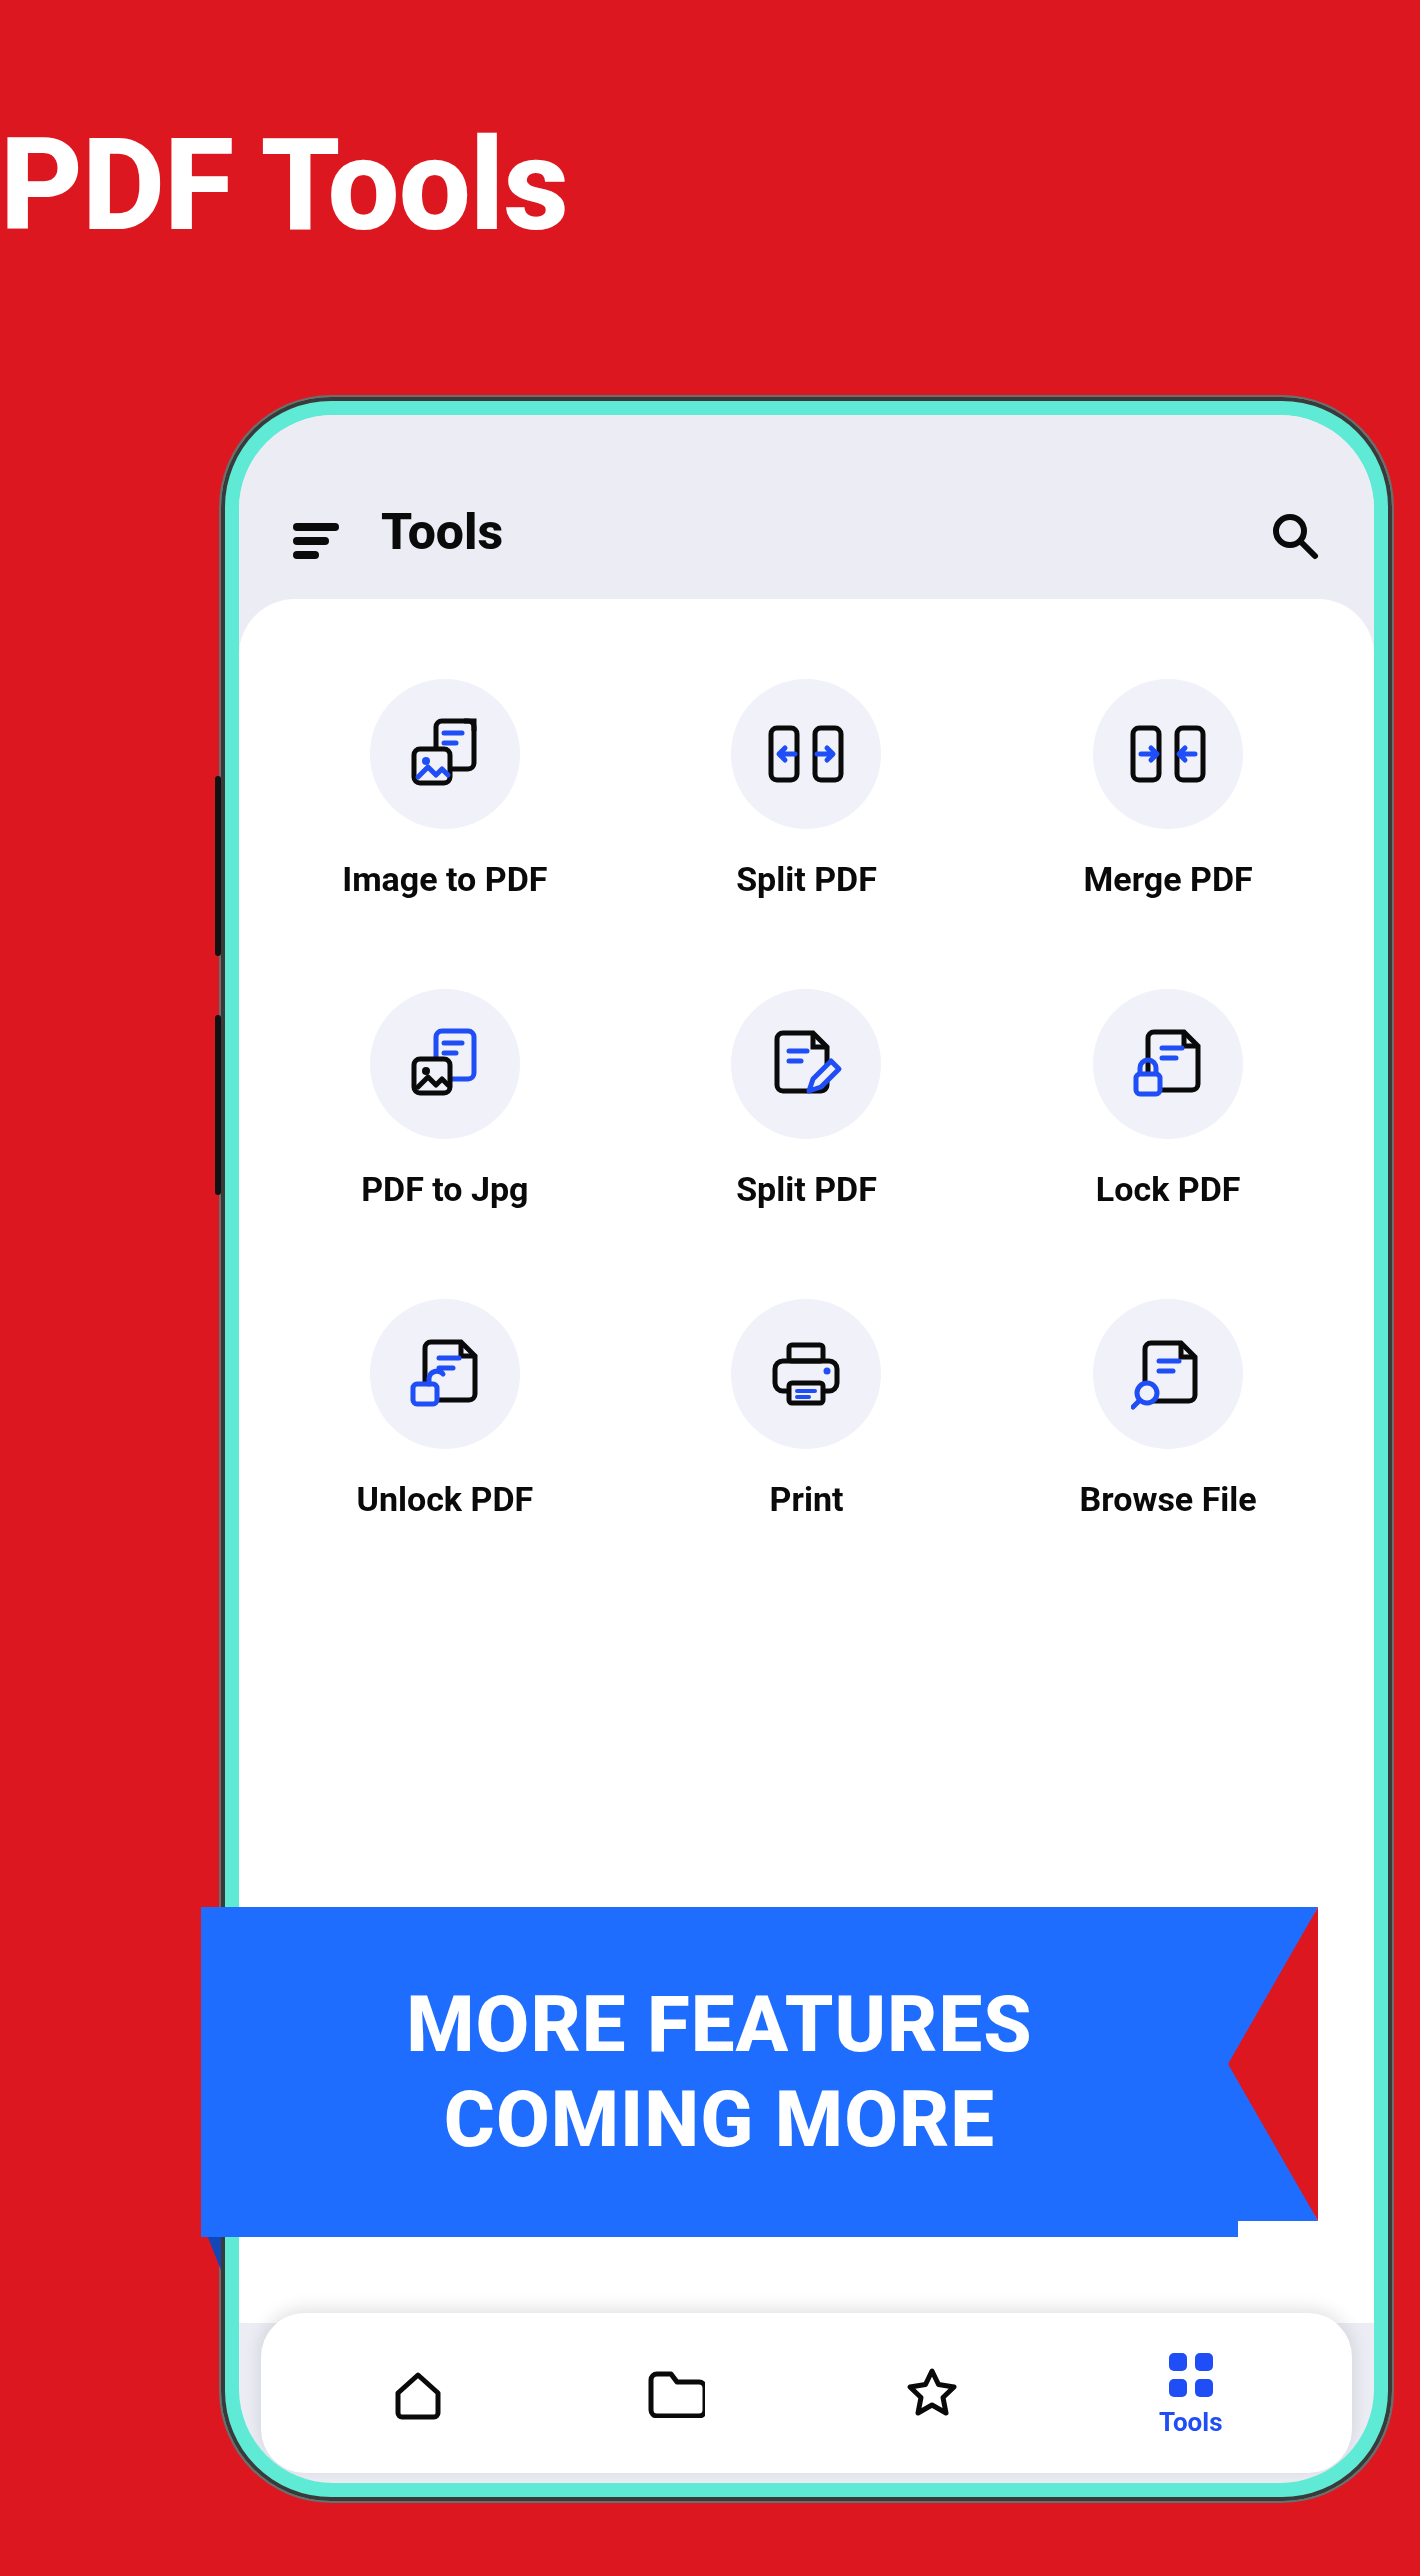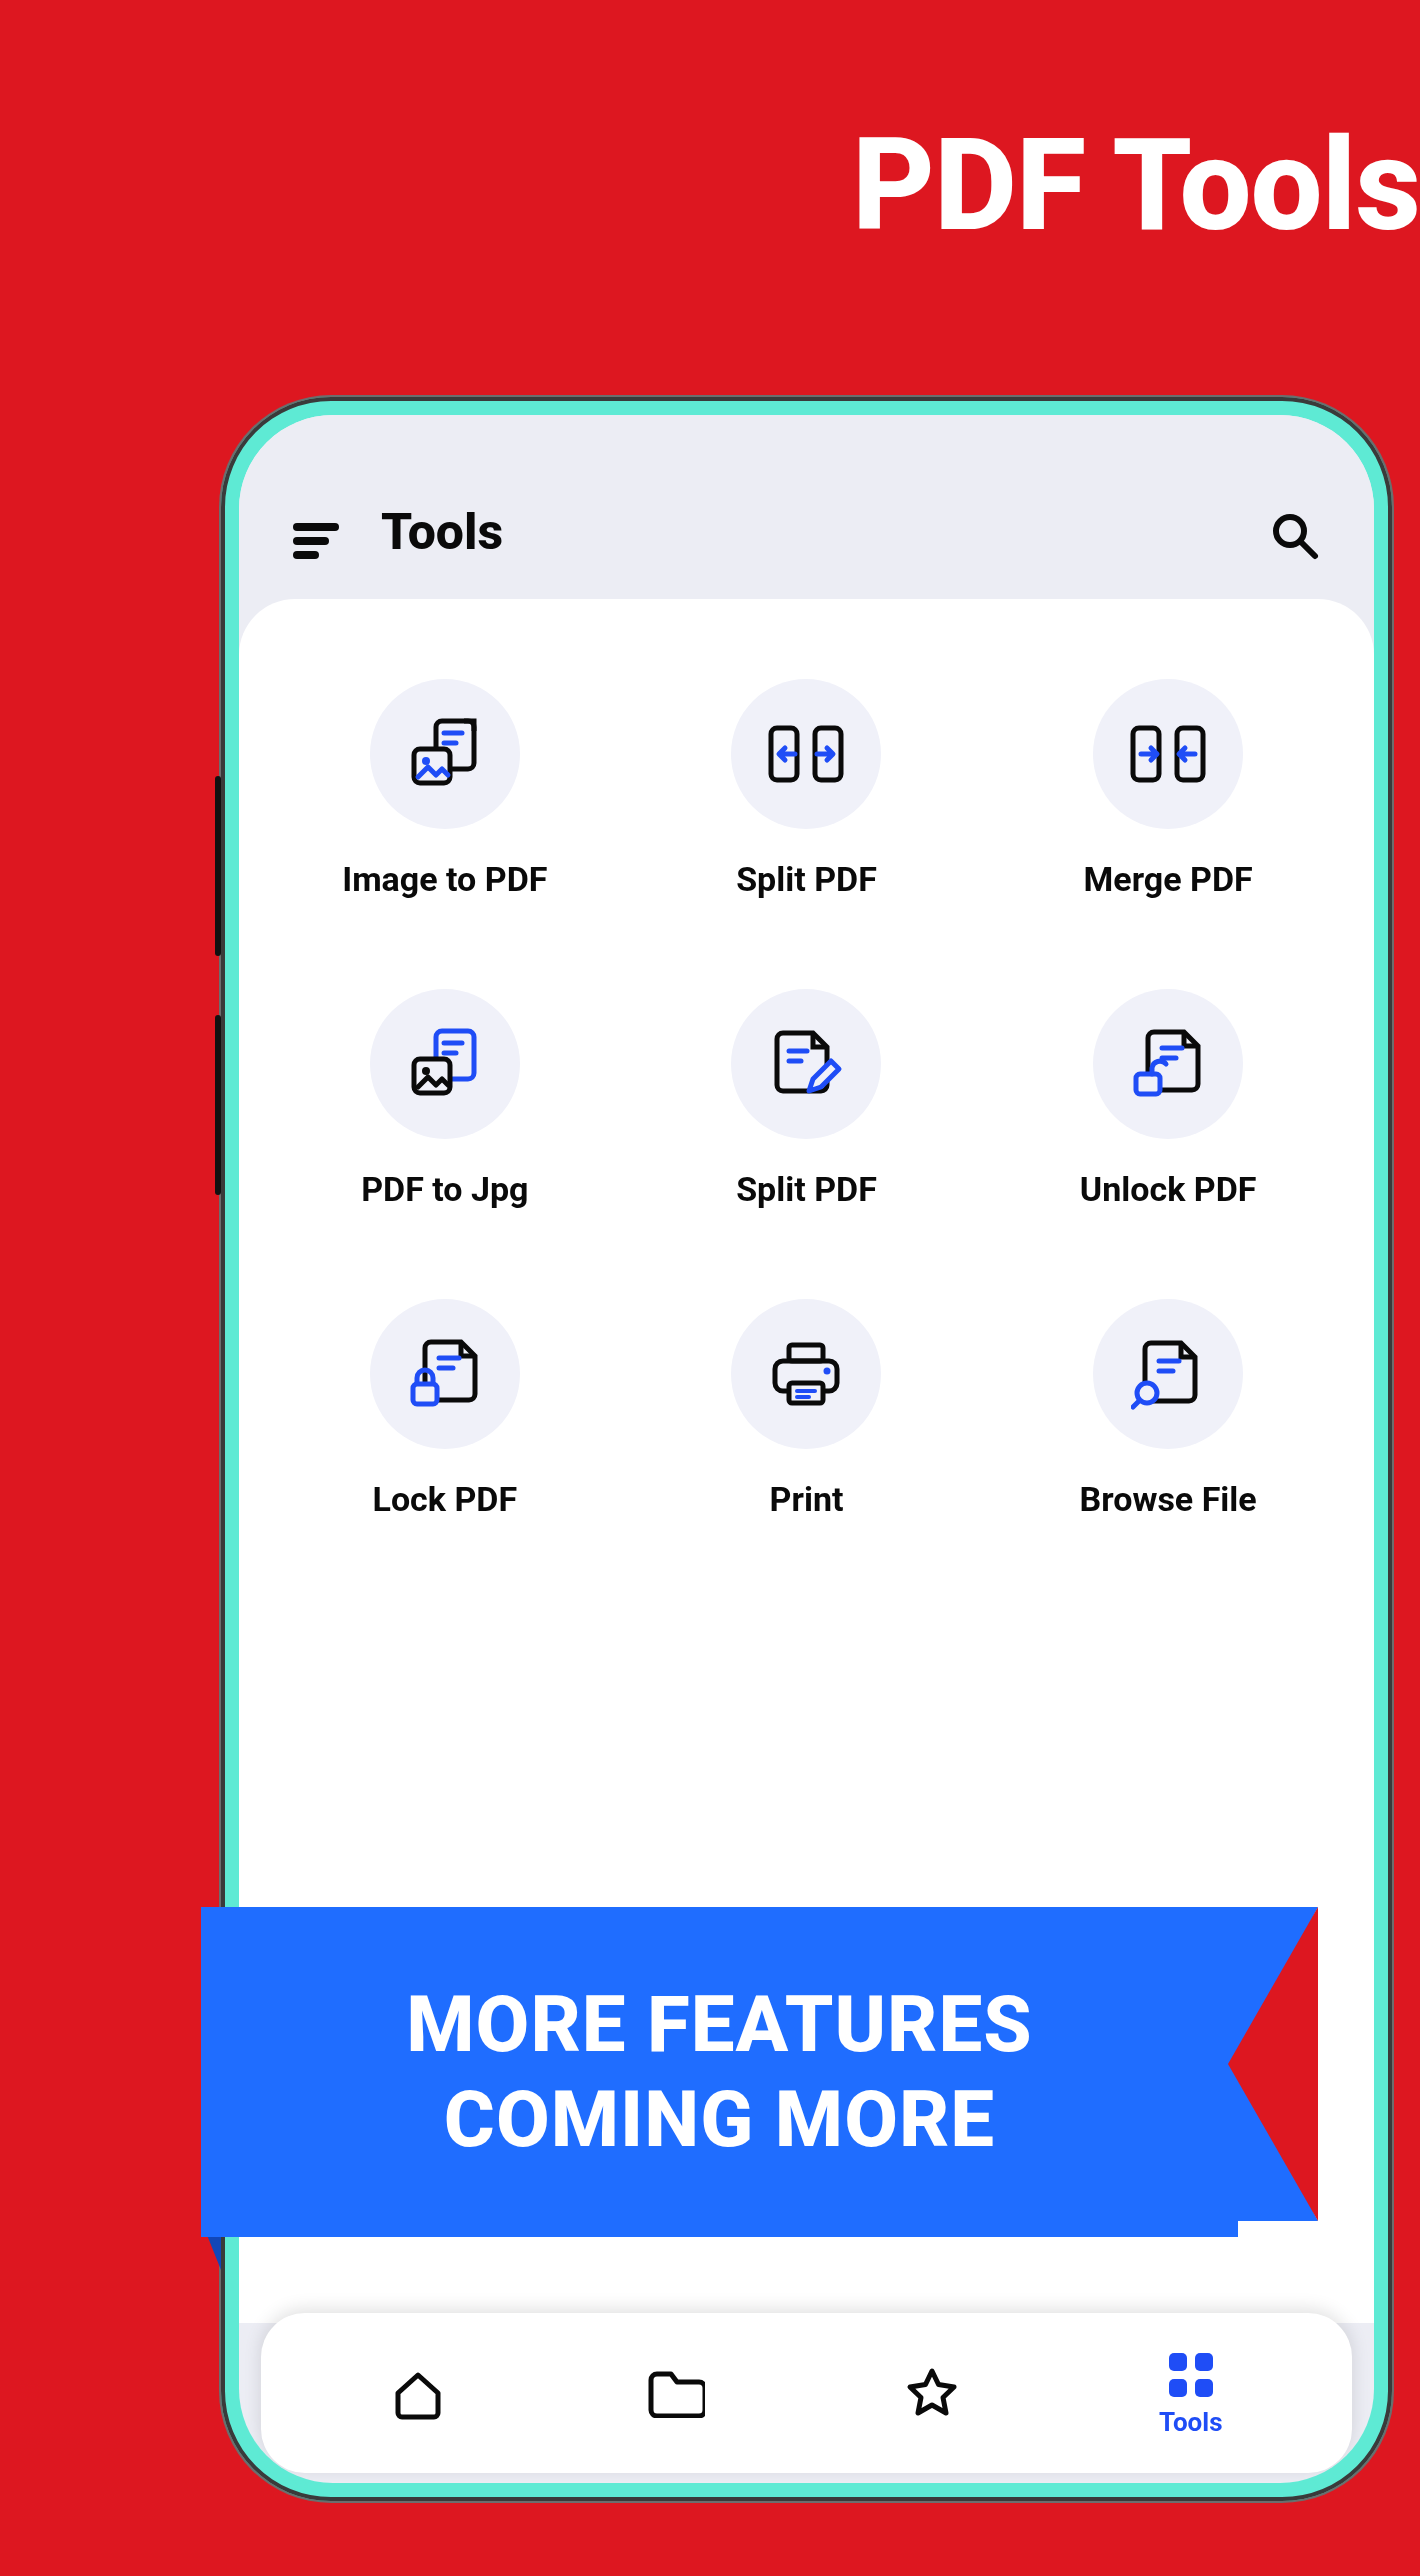--- a/index.html
+++ b/index.html
@@ -10,21 +10,21 @@
     width: 1420px;
     height: 2576px;
     position: relative;
     overflow: hidden;
   }
 
   .page-title {
     color: #ffffff;
     font-weight: 800;
     font-size: 128px;
-    text-align: right;
+    text-align: left;
     width: 100%;
     position: absolute;
     top: 110px;
     letter-spacing: -1px;
   }
 
   .phone {
     position: absolute;
     left: 221px;
     top: 397px;
@@ -296,38 +296,38 @@
         </div>
 
         <div class="tool">
           <div class="tool-circle">
             <svg width="76" height="76" viewBox="0 0 76 76">
               <path d="M24 6 h30 l14 14 v38 a6 6 0 0 1 -6 6 h-38 a6 6 0 0 1 -6 -6 v-46 a6 6 0 0 1 6 -6 z" fill="none" stroke="#0a0a0a" stroke-width="5"></path>
               <path d="M54 6 v14 h14" fill="none" stroke="#0a0a0a" stroke-width="5"></path>
               <line x1="32" y1="22" x2="52" y2="22" stroke="#1f4df6" stroke-width="5" stroke-linecap="round"></line>
               <line x1="32" y1="32" x2="46" y2="32" stroke="#1f4df6" stroke-width="5" stroke-linecap="round"></line>
               <rect x="6" y="48" width="24" height="20" rx="4" fill="#f0f1f9" stroke="#1f4df6" stroke-width="5"></rect>
-              <path d="M22 48 v-6 a8 8 0 0 1 14 -4" fill="none" stroke="#1f4df6" stroke-width="5" stroke-linecap="round"></path>
-            </svg>
-          </div>
-          <div class="tool-label">Unlock PDF</div>
+              <path d="M10 48 v-6 a8 8 0 0 1 16 0 v6" fill="none" stroke="#1f4df6" stroke-width="5"></path>
+            </svg>
+          </div>
+          <div class="tool-label">Lock PDF</div>
         </div>
 
         <div class="tool">
           <div class="tool-circle">
             <svg width="76" height="76" viewBox="0 0 76 76">
               <path d="M24 6 h30 l14 14 v38 a6 6 0 0 1 -6 6 h-38 a6 6 0 0 1 -6 -6 v-46 a6 6 0 0 1 6 -6 z" fill="none" stroke="#0a0a0a" stroke-width="5"></path>
               <path d="M54 6 v14 h14" fill="none" stroke="#0a0a0a" stroke-width="5"></path>
               <line x1="32" y1="22" x2="52" y2="22" stroke="#1f4df6" stroke-width="5" stroke-linecap="round"></line>
               <line x1="32" y1="32" x2="46" y2="32" stroke="#1f4df6" stroke-width="5" stroke-linecap="round"></line>
               <rect x="6" y="48" width="24" height="20" rx="4" fill="#f0f1f9" stroke="#1f4df6" stroke-width="5"></rect>
-              <path d="M10 48 v-6 a8 8 0 0 1 16 0 v6" fill="none" stroke="#1f4df6" stroke-width="5"></path>
-            </svg>
-          </div>
-          <div class="tool-label">Lock PDF</div>
+              <path d="M22 48 v-6 a8 8 0 0 1 14 -4" fill="none" stroke="#1f4df6" stroke-width="5" stroke-linecap="round"></path>
+            </svg>
+          </div>
+          <div class="tool-label">Unlock PDF</div>
         </div>
 
         <div class="tool">
           <div class="tool-circle">
             <svg width="74" height="70" viewBox="0 0 74 70">
               <rect x="6" y="22" width="62" height="30" rx="8" fill="none" stroke="#0a0a0a" stroke-width="5"></rect>
               <rect x="20" y="6" width="34" height="16" rx="3" fill="none" stroke="#0a0a0a" stroke-width="5"></rect>
               <rect x="20" y="44" width="34" height="20" rx="3" fill="#f0f1f9" stroke="#0a0a0a" stroke-width="5"></rect>
               <circle cx="58" cy="32" r="3.5" fill="#1f4df6"></circle>
               <line x1="28" y1="52" x2="46" y2="52" stroke="#1f4df6" stroke-width="4" stroke-linecap="round"></line>

